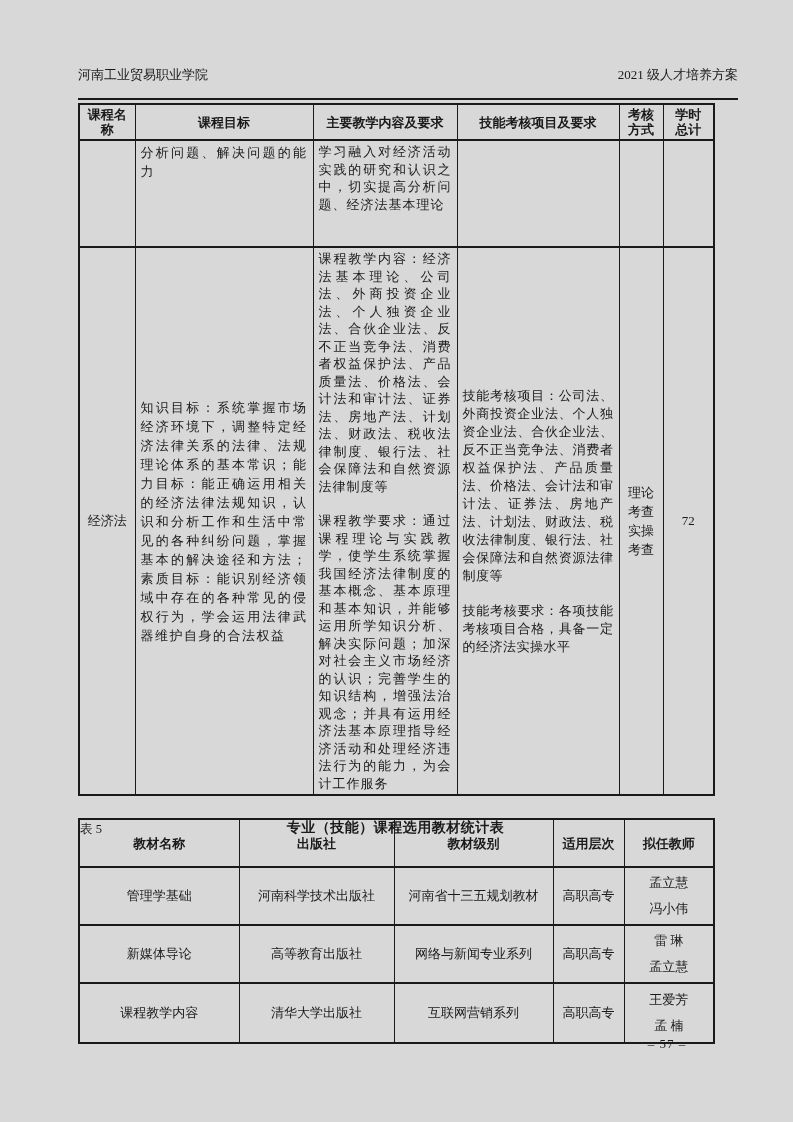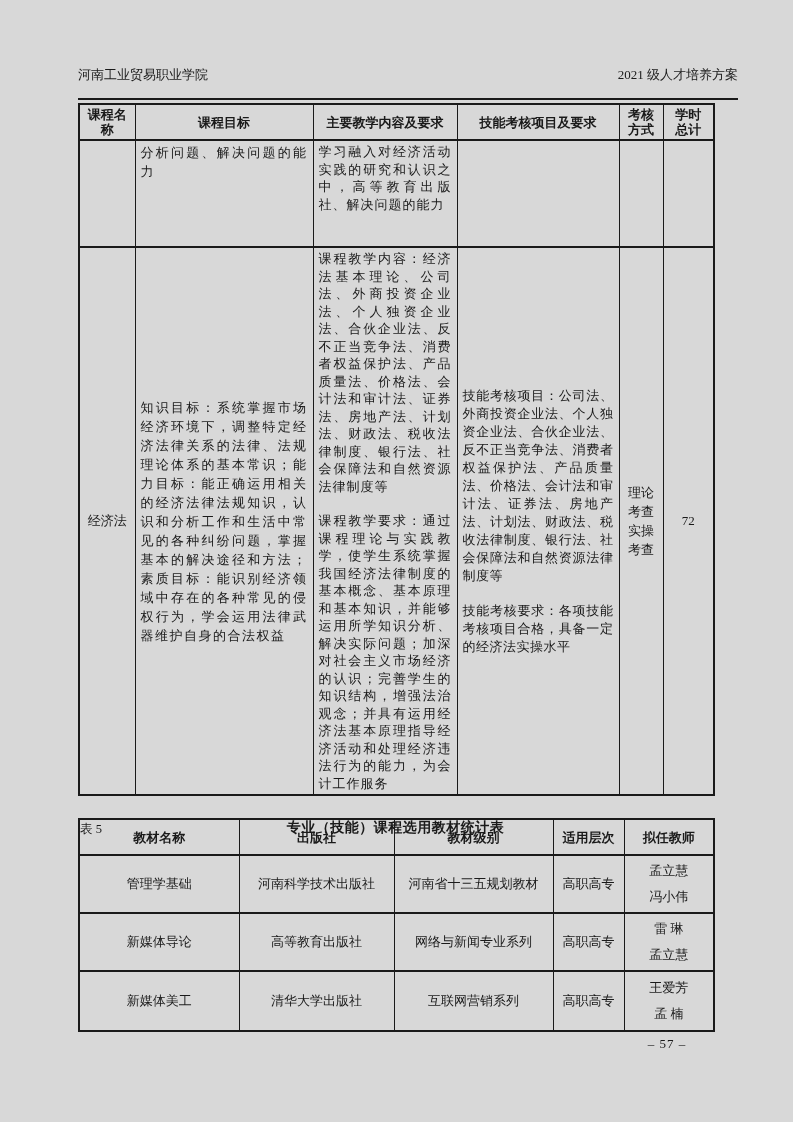--- a/index.html
+++ b/index.html
@@ -86,21 +86,21 @@
       <th>主要教学内容及要求</th>
       <th>技能考核项目及要求</th>
       <th>考核
 方式</th>
       <th>学时
 总计</th>
     </tr>
     <tr style="height:107px">
       <td></td>
       <td class="top just goal-text">分析问题、解决问题的能力</td>
-      <td class="top just body-text">学习融入对经济活动实践的研究和认识之中，高等教育出版社、解决问题的能力</td>
+      <td class="top just body-text">学习融入对经济活动实践的研究和认识之中，切实提高分析问题、经济法基本理论</td>
       <td></td>
       <td></td>
       <td></td>
     </tr>
     <tr style="height:541px">
       <td class="c">经济法</td>
       <td class="just goal-text" style="vertical-align:middle;">知识目标：系统掌握市场经济环境下，调整特定经济法律关系的法律、法规理论体系的基本常识；能力目标：能正确运用相关的经济法律法规知识，认识和分析工作和生活中常见的各种纠纷问题，掌握基本的解决途径和方法；素质目标：能识别经济领域中存在的各种常见的侵权行为，学会运用法律武器维护自身的合法权益</td>
       <td class="top just body-text">
         <p>课程教学内容：经济法基本理论、公司法、外商投资企业法、个人独资企业法、合伙企业法、反不正当竞争法、消费者权益保护法、产品质量法、价格法、会计法和审计法、证券法、房地产法、计划法、财政法、税收法律制度、银行法、社会保障法和自然资源法律制度等</p>
         <p>课程教学要求：通过课程理论与实践教学，使学生系统掌握我国经济法律制度的基本概念、基本原理和基本知识，并能够运用所学知识分析、解决实际问题；加深对社会主义市场经济的认识；完善学生的知识结构，增强法治观念；并具有运用经济法基本原理指导经济活动和处理经济违法行为的能力，为会计工作服务</p>
@@ -125,21 +125,21 @@
 
   <table class="doc-table" style="top:818px;width:635px;">
     <colgroup>
       <col style="width:160px">
         <col style="width:155px">
         <col style="width:159px">
       <col style="width:71px">
         <col style="width:90px">
     </colgroup>
     <tbody>
-        <tr style="height:36px">
+        <tr style="height:48px">
       <th>教材名称</th>
       <th>出版社</th>
       <th>教材级别</th>
       <th>适用层次</th>
       <th>拟任教师</th>
     </tr>
     <tr style="height:58px">
       <td class="c">管理学基础</td>
       <td class="c">河南科学技术出版社</td>
       <td class="c">河南省十三五规划教材</td>
@@ -153,21 +153,21 @@
       <td class="c">新媒体导论</td>
       <td class="c">高等教育出版社</td>
       <td class="c">网络与新闻专业系列</td>
       <td class="c">高职高专</td>
       <td class="c teachers-cell">
         <span>雷 琳</span>
         <span>孟立慧</span>
       </td>
     </tr>
     <tr style="height:60px">
-      <td class="c">新媒体美工</td>
+      <td class="c">课程教学内容</td>
       <td class="c">清华大学出版社</td>
       <td class="c">互联网营销系列</td>
       <td class="c">高职高专</td>
       <td class="c teachers-cell">
         <span>王爱芳</span>
         <span>孟 楠</span>
       </td>
     </tr>
   </tbody>
     </table>

